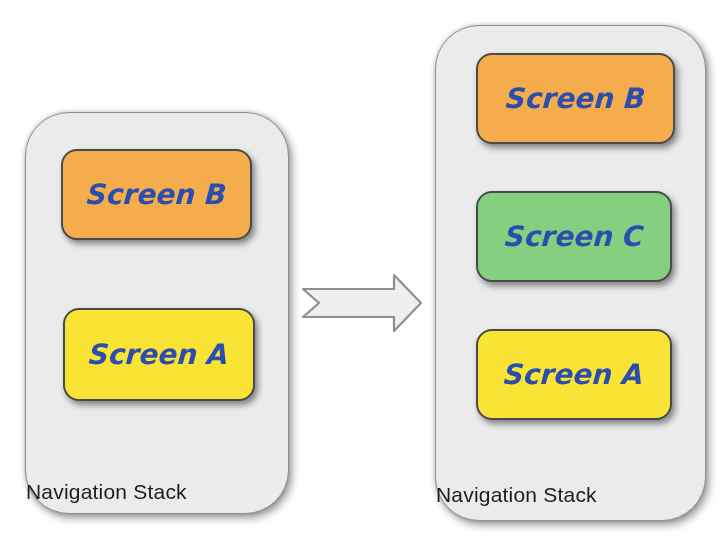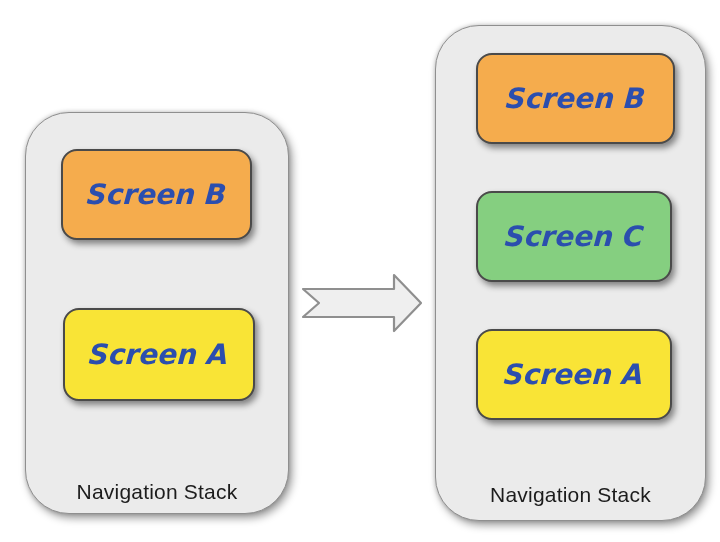--- a/index.html
+++ b/index.html
@@ -56,21 +56,21 @@
   .card-left-b { left: 35px; top: 36px;  width: 187px; height: 87px; }
   .card-left-a { left: 37px; top: 195px; width: 188px; height: 89px; }
   
   .card-right-b { left: 40px; top: 27px;  width: 195px; height: 87px; }
   .card-right-c { left: 40px; top: 165px; width: 192px; height: 87px; }
   .card-right-a { left: 40px; top: 303px; width: 192px; height: 87px; }
   .stack-caption {
     position: absolute;
     left: 0;
     right: 0;
-    text-align: center;
+    text-align: left;
     font-size: 21px;
     color: #1c1c1c;
     letter-spacing: 0.2px;
   }
   .stack-left  .stack-caption { bottom: 9px; }
   .stack-right .stack-caption { bottom: 13px; }
   .arrow-wrap {
     position: absolute;
     left: 301px;
     top: 272px;

